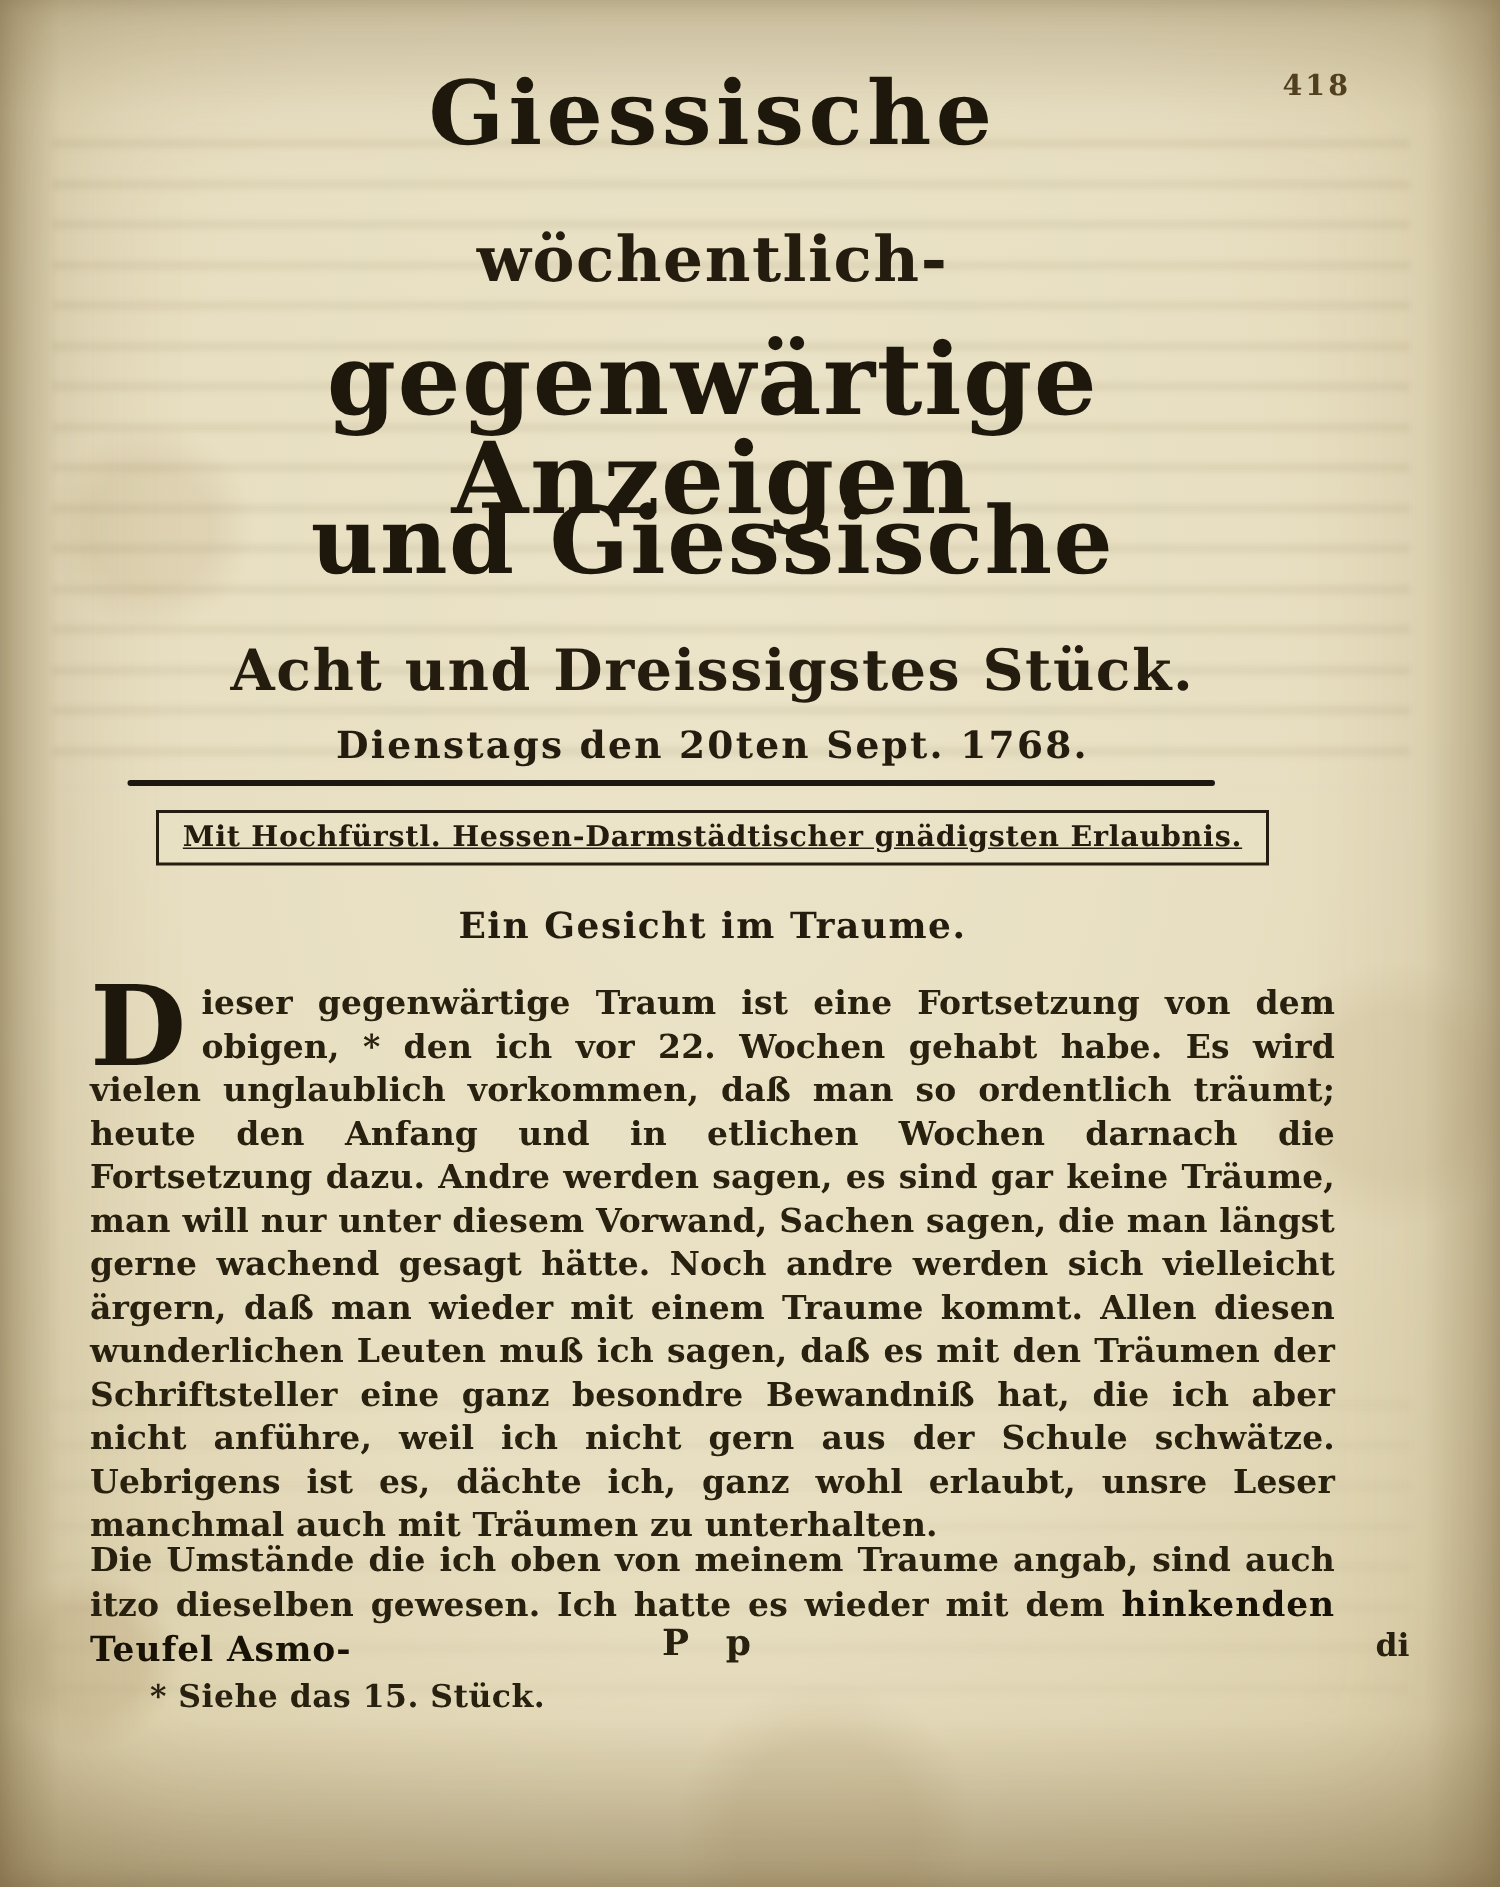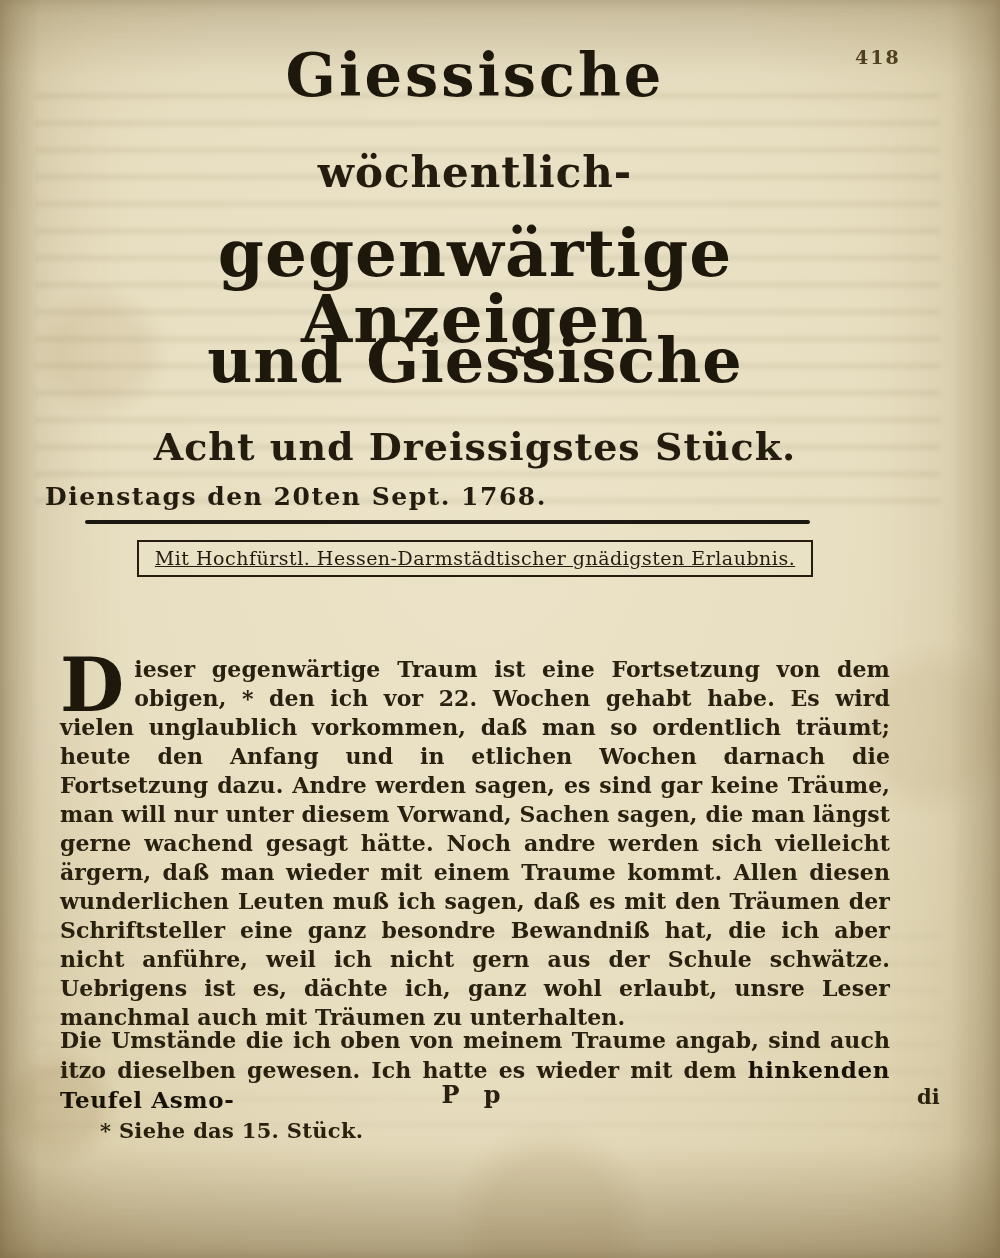--- a/index.html
+++ b/index.html
@@ -91,36 +91,37 @@
   .issue-line {
     position: absolute; top: 428px; left: 0; width: 100%;
     font-size: 38px; line-height: 1; letter-spacing: 1px;
     color: #241c0e;
     text-align: center;
   }
   .date-line {
     position: absolute; top: 484px; left: 0; width: 100%;
     font-size: 25px; line-height: 1; letter-spacing: 1.5px;
     color: #241c0e;
+    text-align: center;
   }
   .thick-rule {
     position: absolute; top: 520px; left: 40px; width: 725px; height: 4px;
     background: #1c1710;
     border-radius: 2px;
   }
   .privilege-row {
     position: absolute; top: 540px; left: 0; width: 100%;
     text-align: center;
   }
   .privilege-box {
     display: inline-block;
     border: 2px solid #241d10;
     padding: 5px 16px 6px 16px;
     font-size: 19px;
-    font-weight: normal;
+    font-weight: bold;
     letter-spacing: 0.5px;
     text-decoration: underline;
     color: #241c0e;
     background: rgba(236,228,201,0.35);
   }
   .article-heading {
     position: absolute; top: 602px; left: 0; width: 100%;
     font-size: 24px; font-weight: bold; letter-spacing: 1px;
     color: #241c0e;
     text-align: center;
@@ -202,20 +203,21 @@
 
     <div class="issue-line fraktur">Acht und Dreissigstes Stück.</div>
     <div class="date-line fraktur">Dienstags den 20ten Sept. 1768.</div>
 
     <div class="thick-rule"></div>
 
     <div class="privilege-row">
       <span class="privilege-box">Mit Hochfürstl. Hessen-Darmstädtischer gnädigsten Erlaubnis.</span>
     </div>
 
+    <div class="article-heading">Ein Gesicht im Traume.</div>
 
     <p class="body-par par-1">
       <span class="drop-cap">D</span><span>ieser gegenwärtige Traum ist eine Fortsetzung von dem obigen, * den ich vor 22. Wochen gehabt habe.  Es wird vielen unglaublich vorkommen, daß man so ordentlich träumt; heute den Anfang und in etlichen Wochen darnach die Fortsetzung dazu.  Andre werden sagen, es sind gar keine Träume, man will nur unter diesem Vorwand, Sachen sagen, die man längst gerne wachend gesagt hätte.  Noch andre werden sich vielleicht ärgern, daß man wieder mit einem Traume kommt. Allen diesen wunderlichen Leuten muß ich sagen, daß es mit den Träumen der Schriftsteller eine ganz besondre Bewandniß hat, die ich aber nicht anführe, weil ich nicht gern aus der Schule schwätze.  Uebrigens ist es, dächte ich, ganz wohl erlaubt, unsre Leser manchmal auch mit Träumen zu unterhalten.</span>
     </p>
 
 
     <p class="body-par par-2">
       <span>Die Umstände die ich oben von meinem Traume angab, sind auch itzo dieselben gewesen.  Ich hatte es wieder mit dem </span><span class="emphasis">hinkenden Teufel Asmo-</span>
     </p>
 

